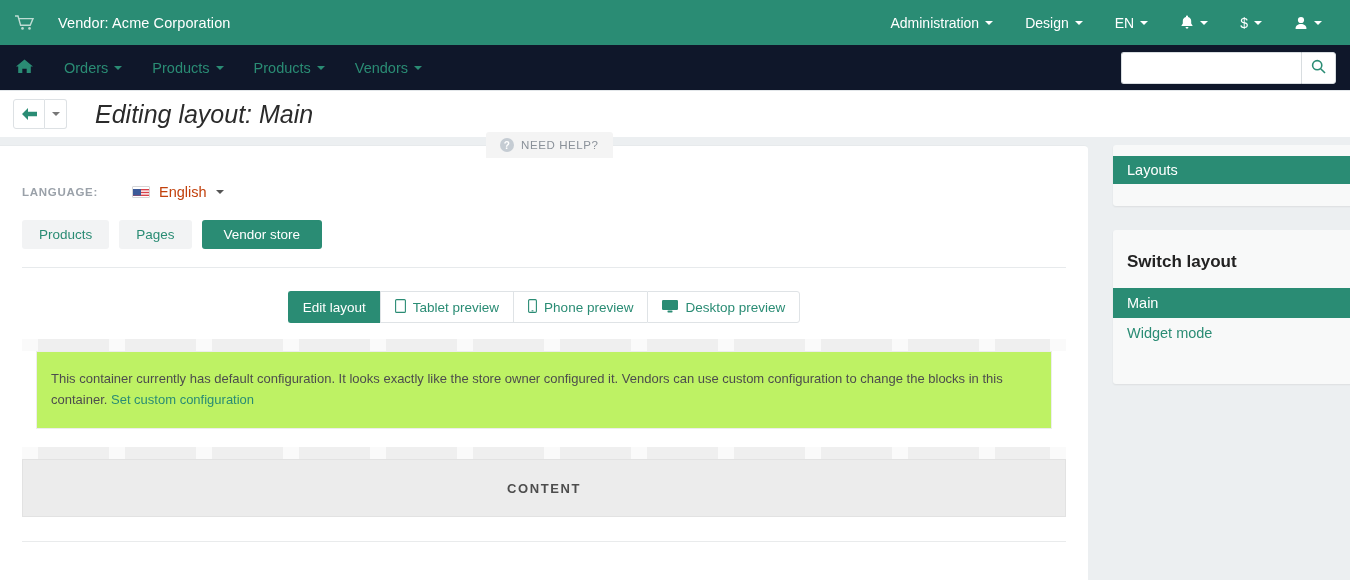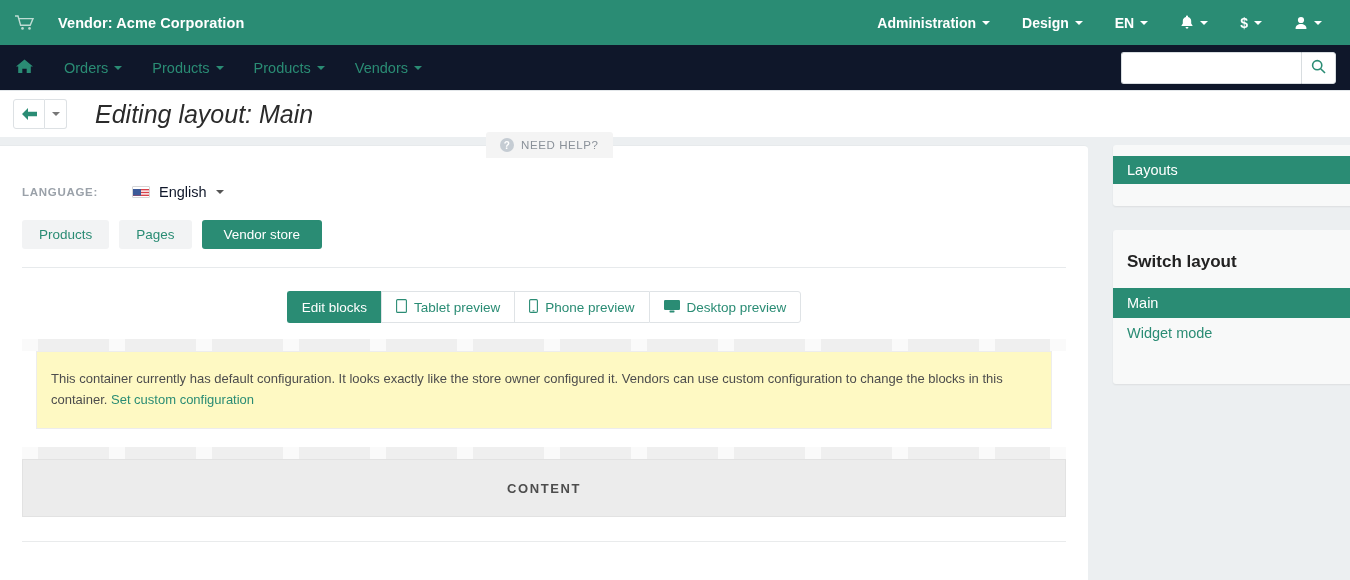--- a/index.html
+++ b/index.html
@@ -13,21 +13,20 @@
   }
 
   
   .topbar {
     height: 45px;
     background: #2a8c74;
     display: flex;
     align-items: center;
     color: #ffffff;
     font-size: 14px;
-    font-weight: bold;
   }
   .topbar-left { display: flex; align-items: center; padding-left: 14px; }
   .cart-icon { width: 22px; height: 16px; display: inline-block; position: relative; opacity: .9; margin-right: 22px;}
   .cart-icon svg { display: block; }
   .vendor-title { font-size: 14.5px; color: #ffffff; letter-spacing: .1px; }
   .topbar-right { margin-left: auto; display: flex; align-items: center; padding-right: 12px; }
   .tb-item {
     display: flex; align-items: center; gap: 6px;
     padding: 0 16px; height: 45px; font-size: 14px; color: #fff; cursor: pointer;
   }
@@ -120,21 +119,21 @@
   .lang-row { display: flex; align-items: center; height: 74px; padding-top: 18px; }
   .lang-label {
     font-size: 11.5px; font-weight: bold; letter-spacing: .7px;
     color: #9aa1a9; width: 110px; text-transform: uppercase;
   }
   .lang-pick { display: flex; align-items: center; gap: 9px; cursor: pointer; }
   .flag {
     width: 18px; height: 12px; border-radius: 1px; overflow: hidden;
     display: inline-block; position: relative; border: 1px solid #d6d6d6;
   }
-  .lang-name { color: #0f172a; font-size: 14.5px; }
+  .lang-name { color: #c2410c; font-size: 14.5px; }
 
   .btn-row { display: flex; gap: 10px; padding-bottom: 18px; border-bottom: 1px solid #e7eaec; }
   .pill {
     height: 29px; padding: 0 17px; border-radius: 3px;
     background: #f2f3f4; color: #2a8c74; font-size: 13.5px;
     display: flex; align-items: center; cursor: pointer; border: none;
     font-family: inherit;
   }
   .pill.active { background: #2a8c74; color: #fff; padding: 0 22px; }
 
@@ -153,21 +152,21 @@
   .container-box { position: relative; margin-top: 2px; }
   .grid-strip {
     height: 12px; display: flex; gap: 0;
   }
   .grid-strip .col { flex: 1; display: flex; }
   .grid-strip .col i { display: block; height: 12px; }
   .col .gap { width: 16px; background: #fafafa; }
   .col .fill { flex: 1; background: #efefef; }
 
   .default-cfg {
-    margin: 0 14px; background: #fef9c3; border: 1px solid #ededed;
+    margin: 0 14px; background: #bef264; border: 1px solid #ededed;
     padding: 16px 14px 18px; font-size: 13px; line-height: 21px; color: #4d4d4d;
   }
   .default-cfg a { color: #2a8c74; text-decoration: none; }
 
   .content-block {
     margin-top: 18px;
     background: #ececec; border: 1px solid #e2e2e2;
     height: 58px; display: flex; align-items: center; justify-content: center;
   }
   .content-label {
@@ -339,21 +338,21 @@
 
       <div class="btn-row">
         <button class="pill">Products</button>
         <button class="pill">Pages</button>
         <button class="pill active">Vendor store</button>
       </div>
 
       <div class="preview-row">
         <div class="btn-group">
           <button class="gbtn active">
-            <span>Edit blocks</span>
+            <span>Edit layout</span>
           </button>
           <button class="gbtn">
             <span>
               <svg width="11" height="14" viewBox="0 0 11 14" fill="none" stroke="#2a8c74" stroke-width="1.1">
                 <rect x="0.6" y="0.6" width="9.8" height="12.8" rx="1"></rect>
               </svg>
             </span>
             <span>Tablet preview</span>
           </button>
           <button class="gbtn">

